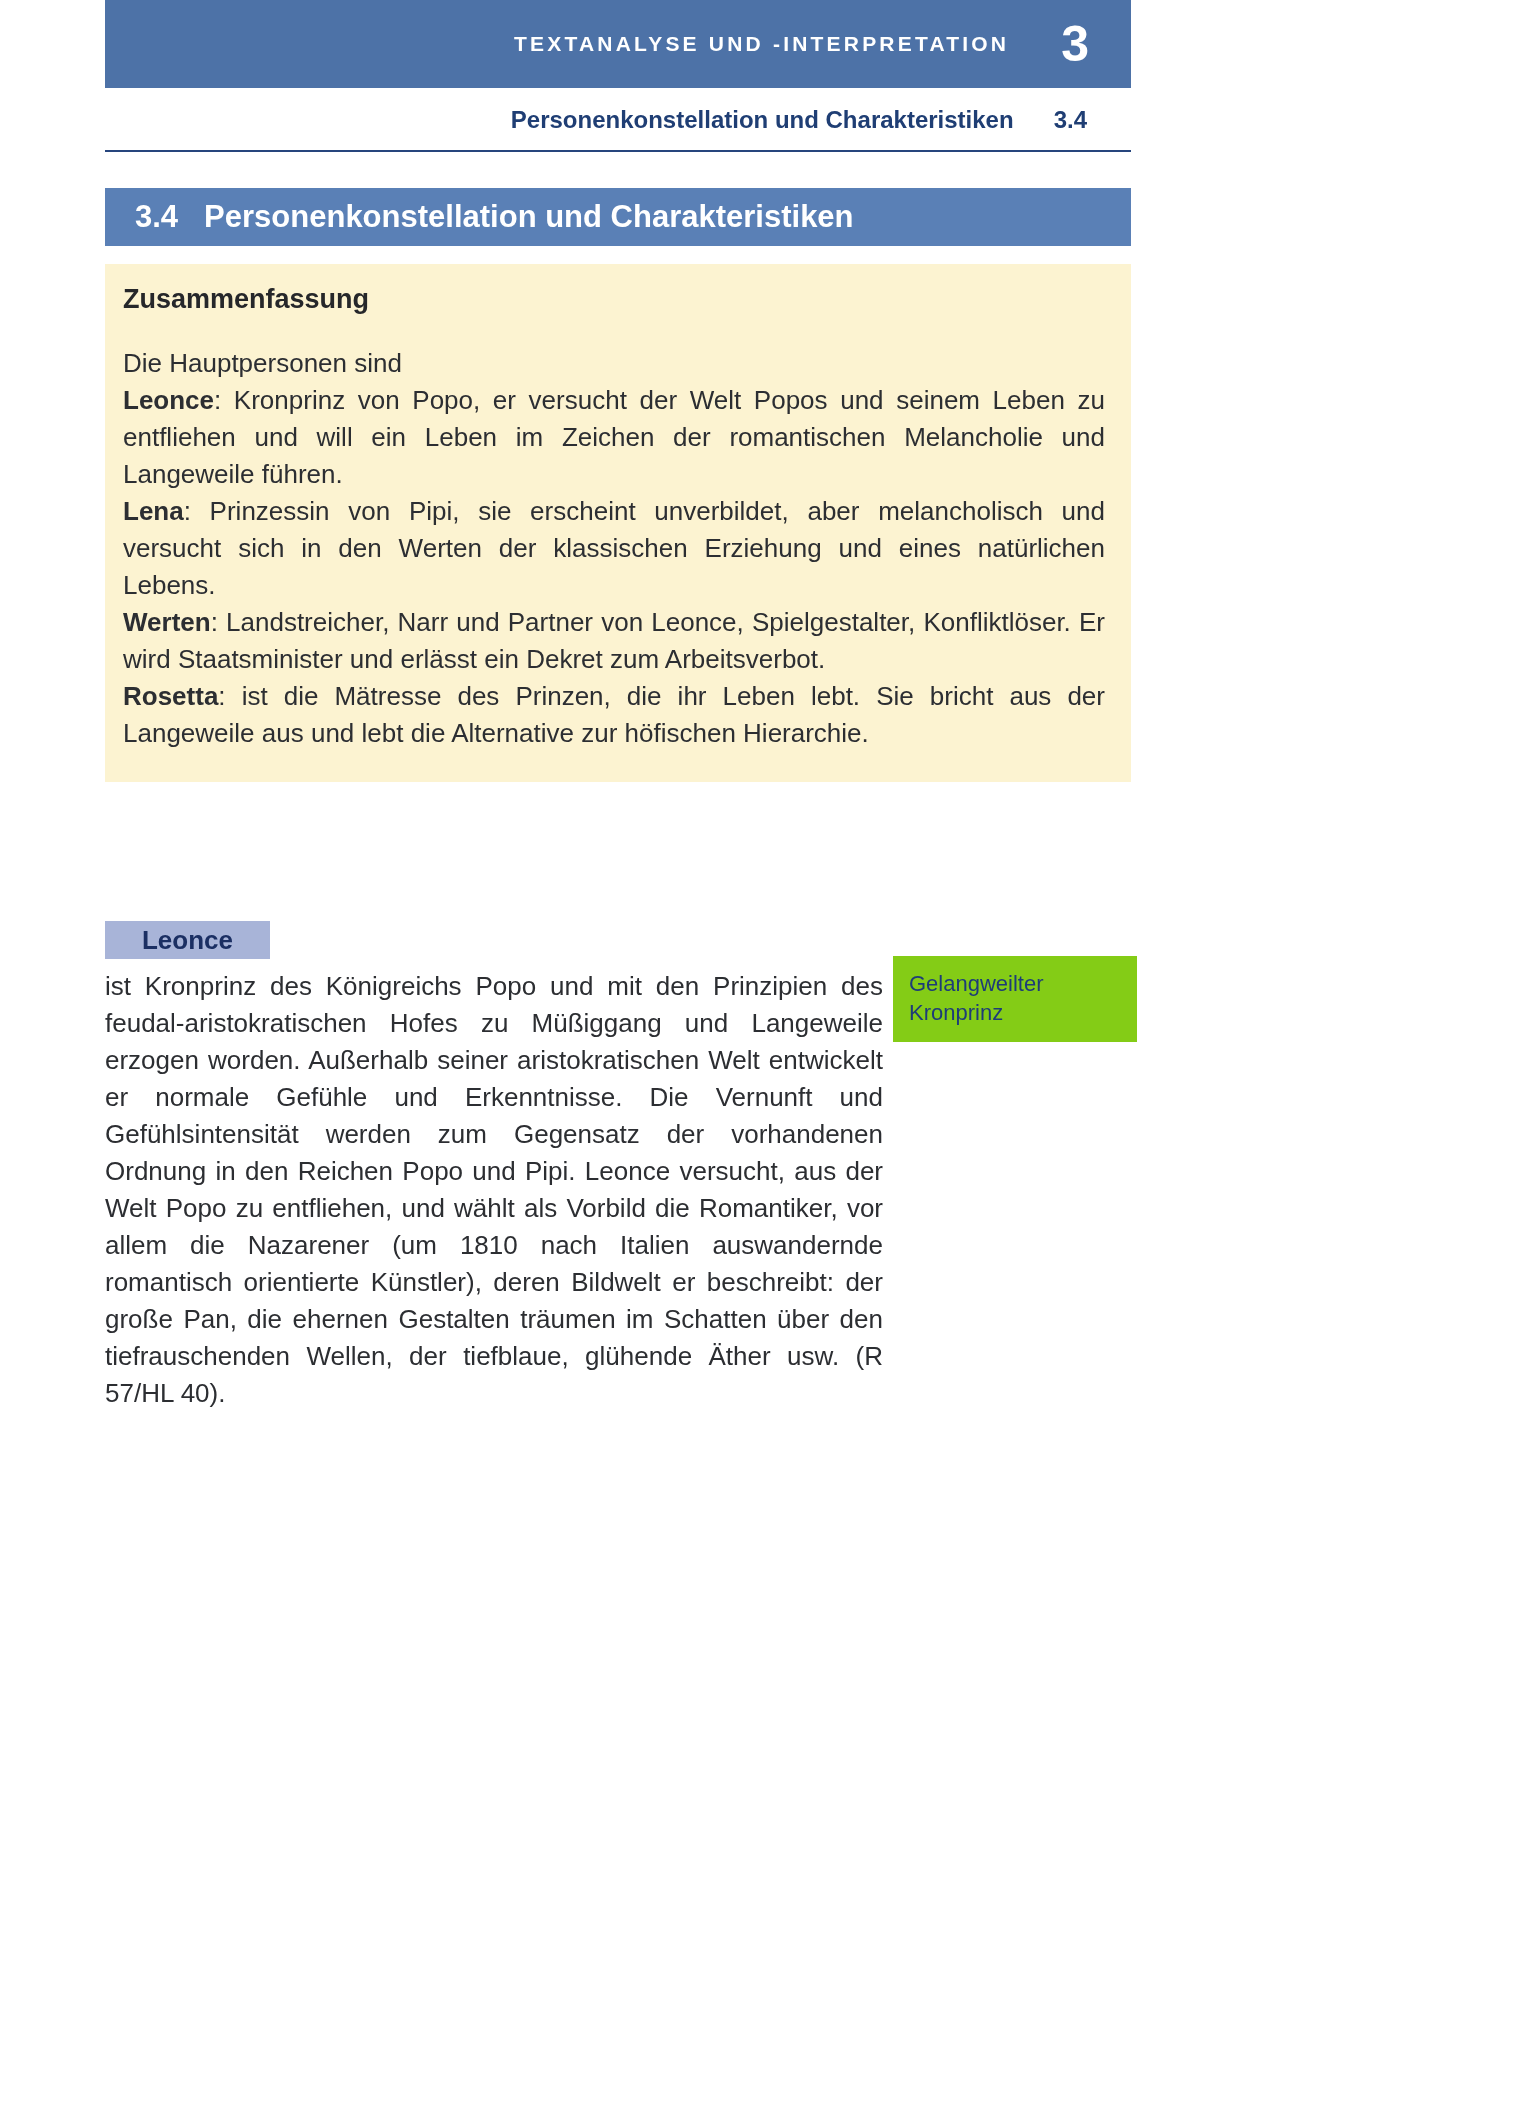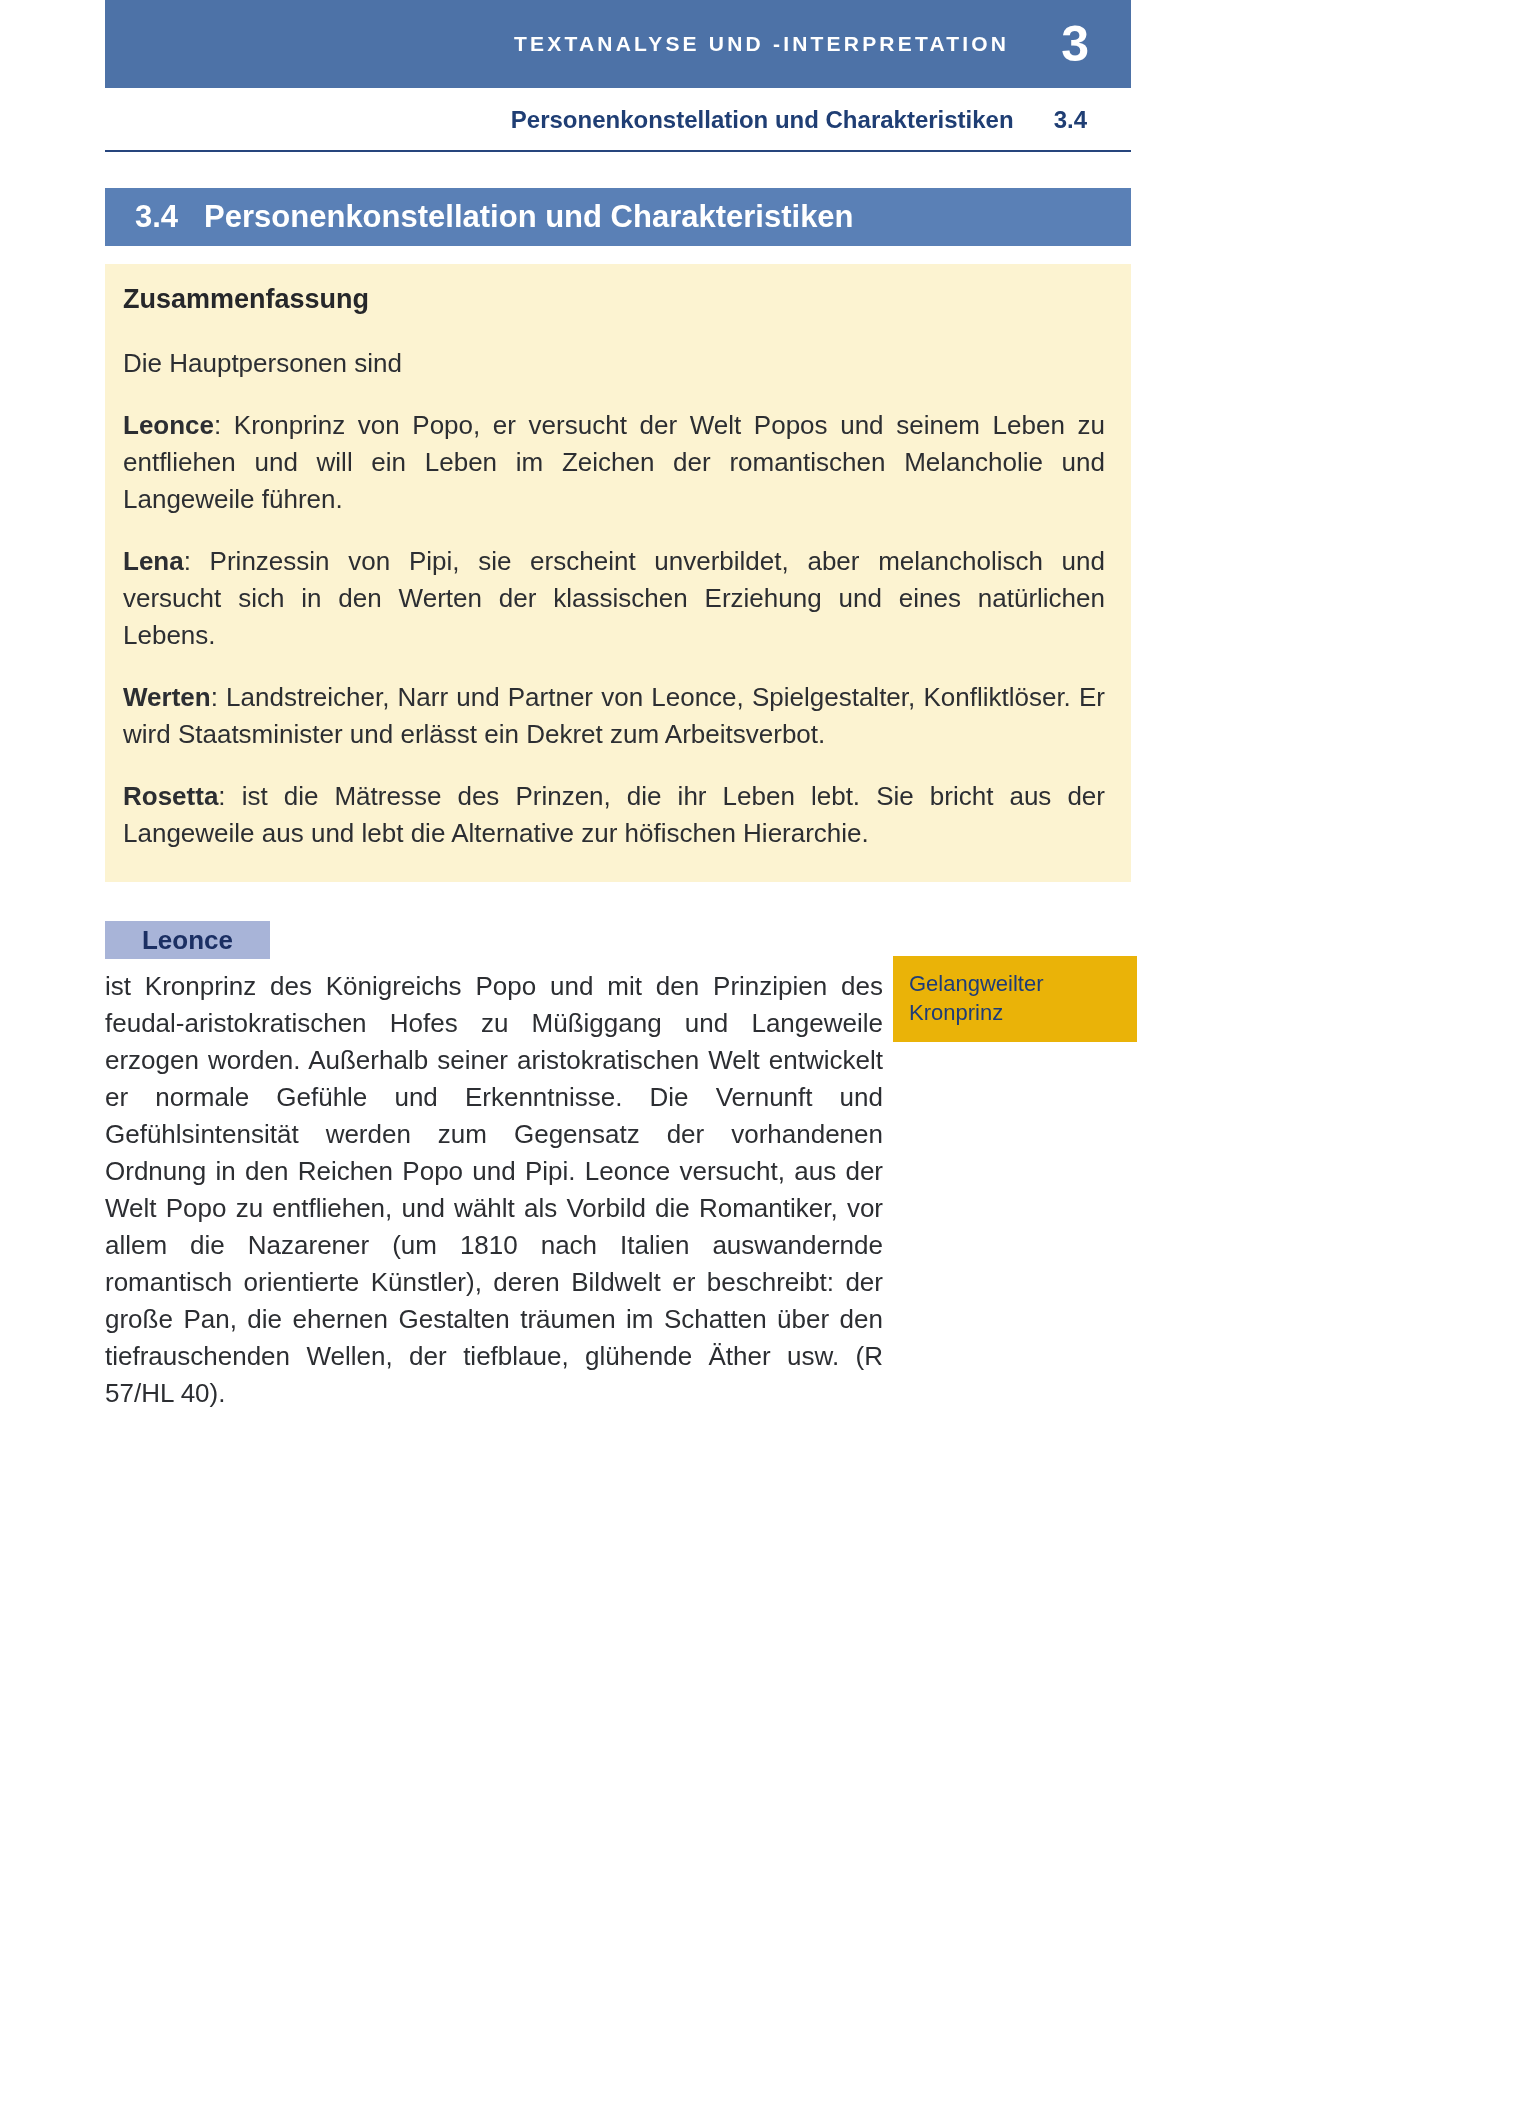--- a/index.html
+++ b/index.html
@@ -40,21 +40,21 @@
   .section-title-number { margin-right:26px; }
 
   
   .summary-box {
     position:absolute; left:105px; top:264px; width:1026px;
     background:#fcf3d1; padding:20px 26px 30px 18px;
   }
   .summary-title { font-size:27px; font-weight:bold; color:#26272a; margin-bottom:30px; }
   .summary-text p {
     font-size:26px; line-height:37px; color:#2c2e32;
-    text-align:justify; hyphens:auto;margin-top:25px; -webkit-hyphens:auto;
+    text-align:justify; hyphens:auto; -webkit-hyphens:auto;
   }
   .summary-text p.summary-intro { text-align:left; }
   .summary-text b { font-weight:bold; }
 
   
   .char-label {
     position:absolute; left:105px; top:921px; width:165px; height:38px;
     background:#a8b4d8; color:#1b2f63;
     display:flex; align-items:center; justify-content:center;
     font-weight:bold; font-size:26px;
@@ -63,21 +63,21 @@
   
   .char-body {
     position:absolute; left:105px; top:968px; width:778px;
     font-size:26px; line-height:37px; color:#2c2e32;
     text-align:justify; hyphens:auto; -webkit-hyphens:auto;
   }
 
   
   .margin-note {
     position:absolute; left:893px; top:956px; width:244px;
-    background:#eab308; padding:13px 16px 15px 16px;
+    background:#84cc16; padding:13px 16px 15px 16px;
     font-size:22px; line-height:29px; color:#1e3c78;
   }
 
   
   .footer-title {
     position:absolute; left:105px; top:1986px;
     font-size:19px; font-weight:bold; letter-spacing:2.6px; color:#8e9094;
   }
   .page-number {
     position:absolute; left:105px; top:1981px; width:778px;

